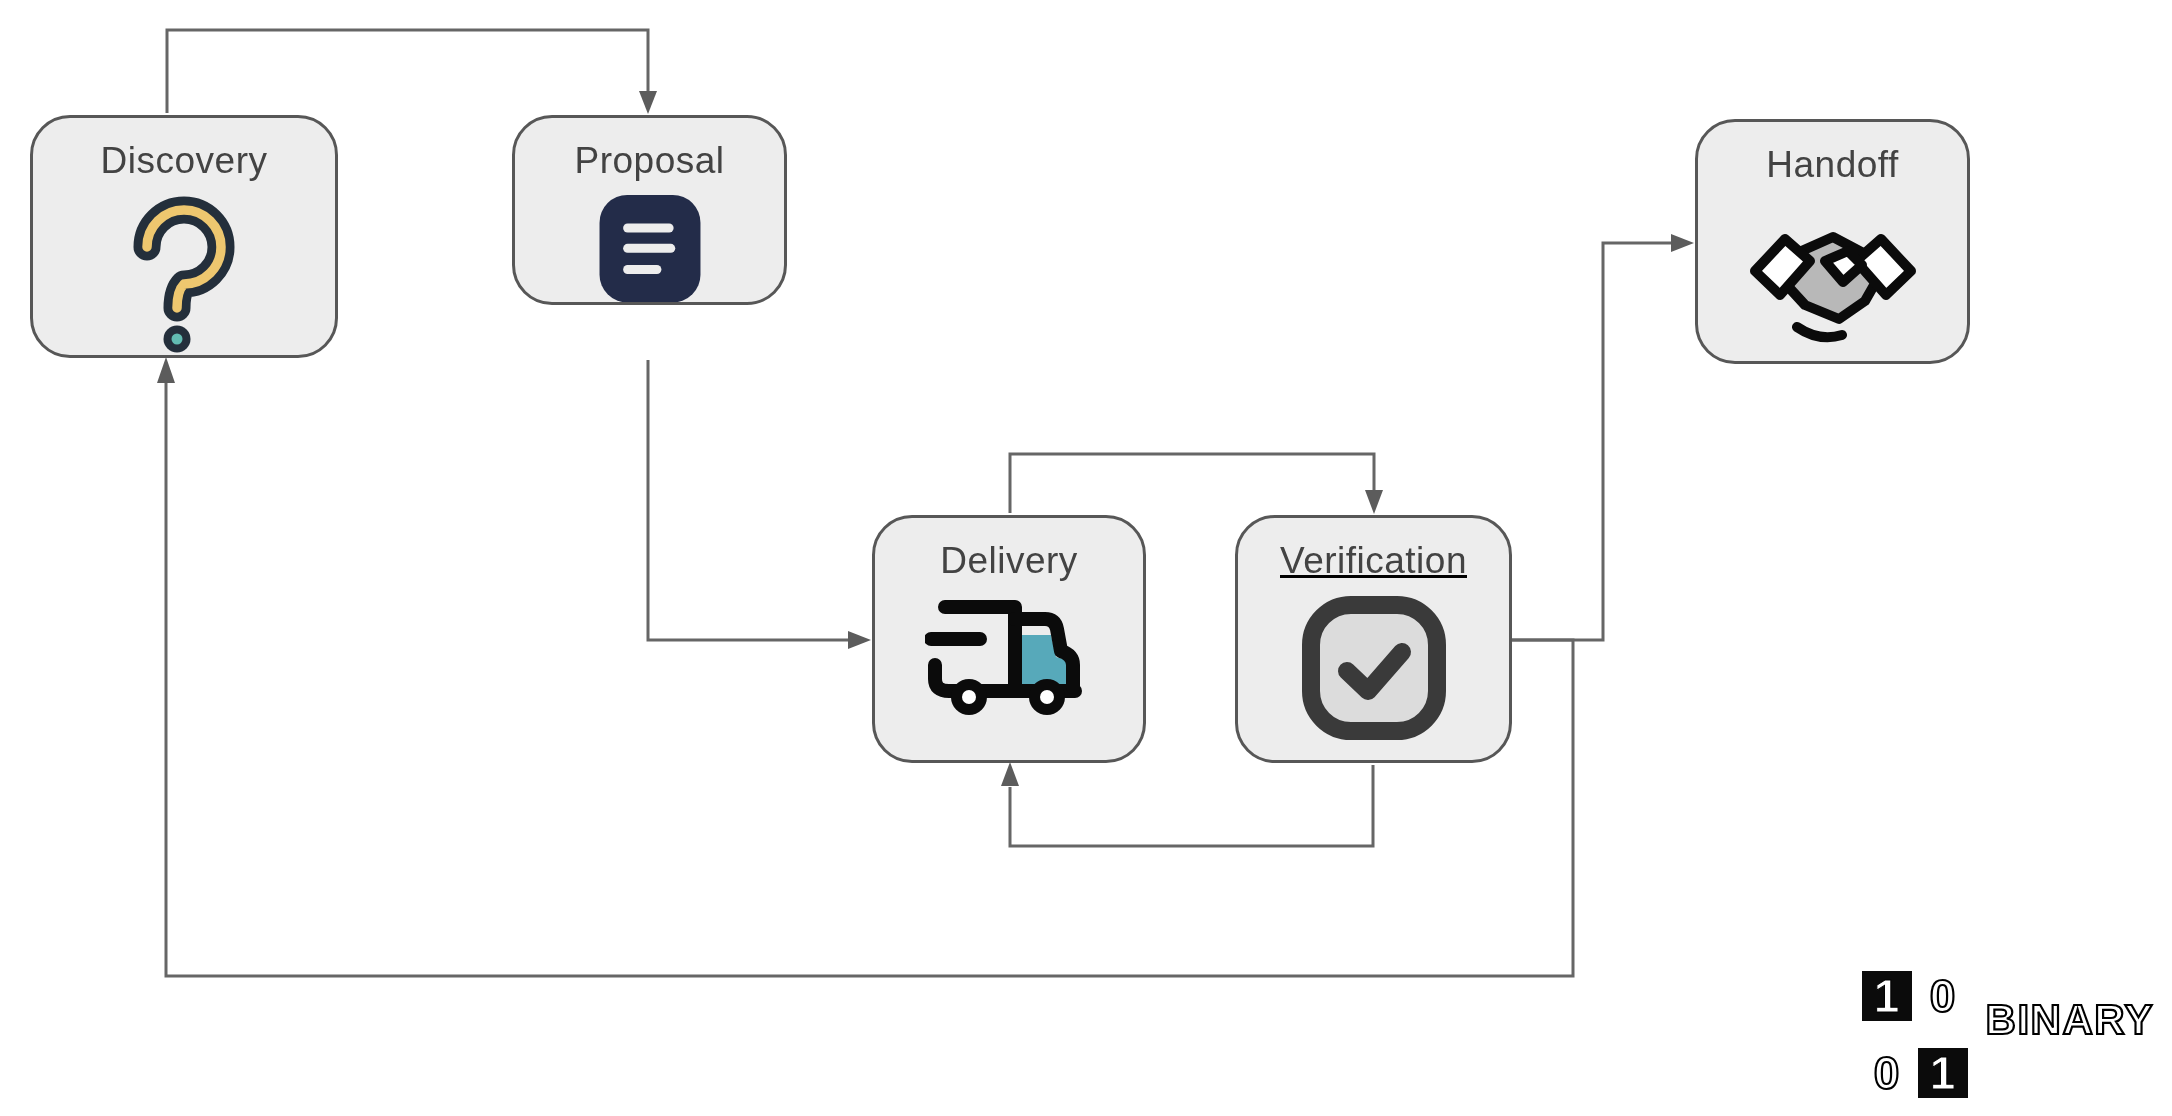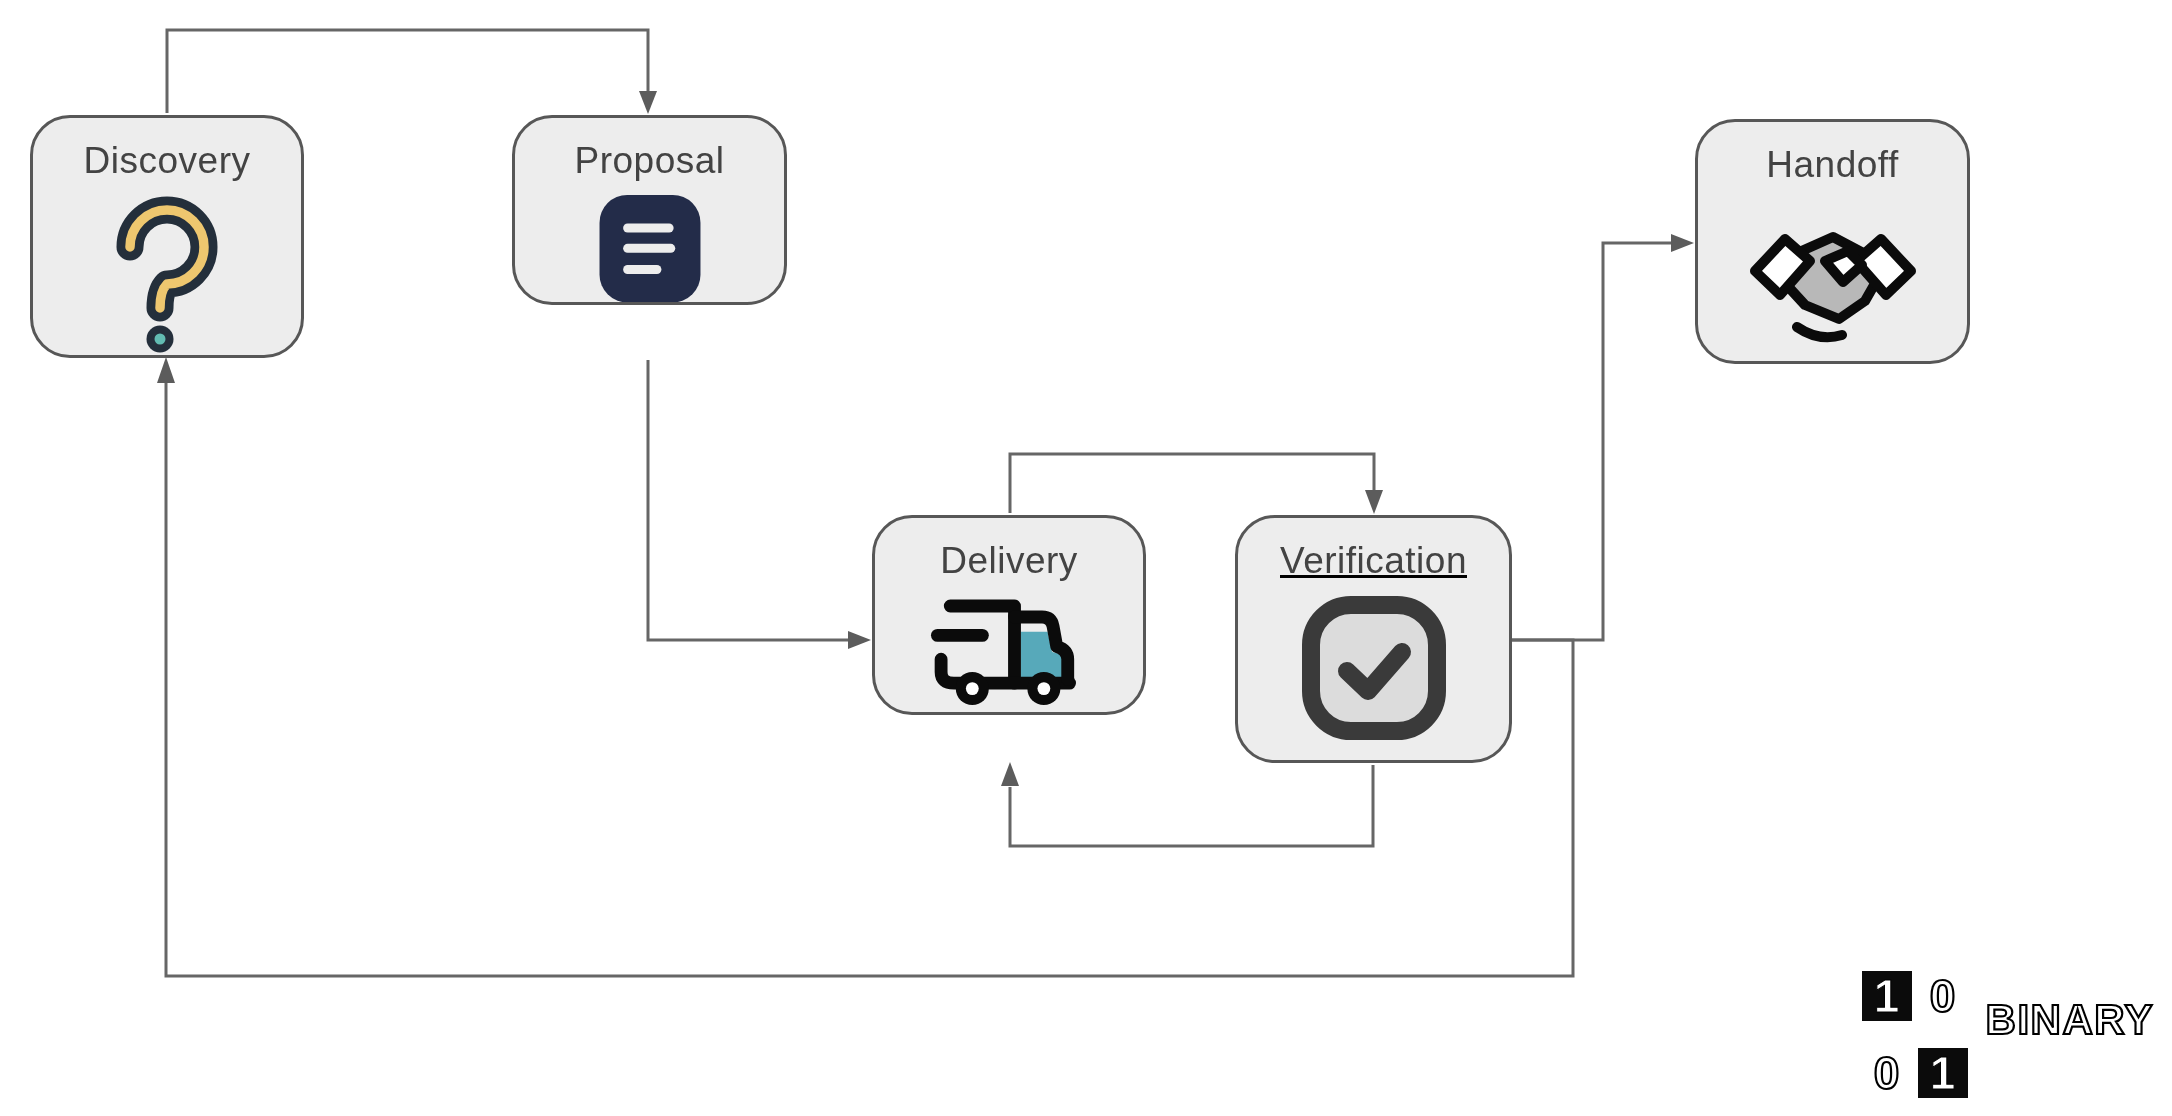--- a/index.html
+++ b/index.html
@@ -14,23 +14,23 @@
   .node{
     position:absolute;z-index:2;background:#ededed;border:3px solid #575757;
     border-radius:40px;box-sizing:border-box;display:flex;flex-direction:column;
     align-items:center;
   }
   .node-label{
     margin-top:22px;font-size:37px;color:#434343;letter-spacing:.5px;line-height:1.15;
   }
   .node-icon{margin-top:12px;}
 
-  #node-discovery   {left:30px;  top:115px; width:274px; height:243px;}
+  #node-discovery   {left:30px;  top:115px; width:308px; height:243px;}
   #node-proposal    {left:512px; top:115px; width:275px; height:190px;}
-  #node-delivery    {left:872px; top:515px; width:274px; height:200px;}
+  #node-delivery    {left:872px; top:515px; width:274px; height:248px;}
   #node-verification{left:1235px;top:515px; width:277px; height:248px;text-decoration:underline;}
   #node-handoff     {left:1695px;top:119px; width:275px; height:245px;gap:10px;}
 
   
   #logo{
     position:absolute;right:18px;bottom:18px;z-index:2;display:flex;
     flex-direction:column;gap:4px;align-items:flex-start;
   }
   .logo-row{display:flex;align-items:center;gap:6px;}
   .bit-cell{

